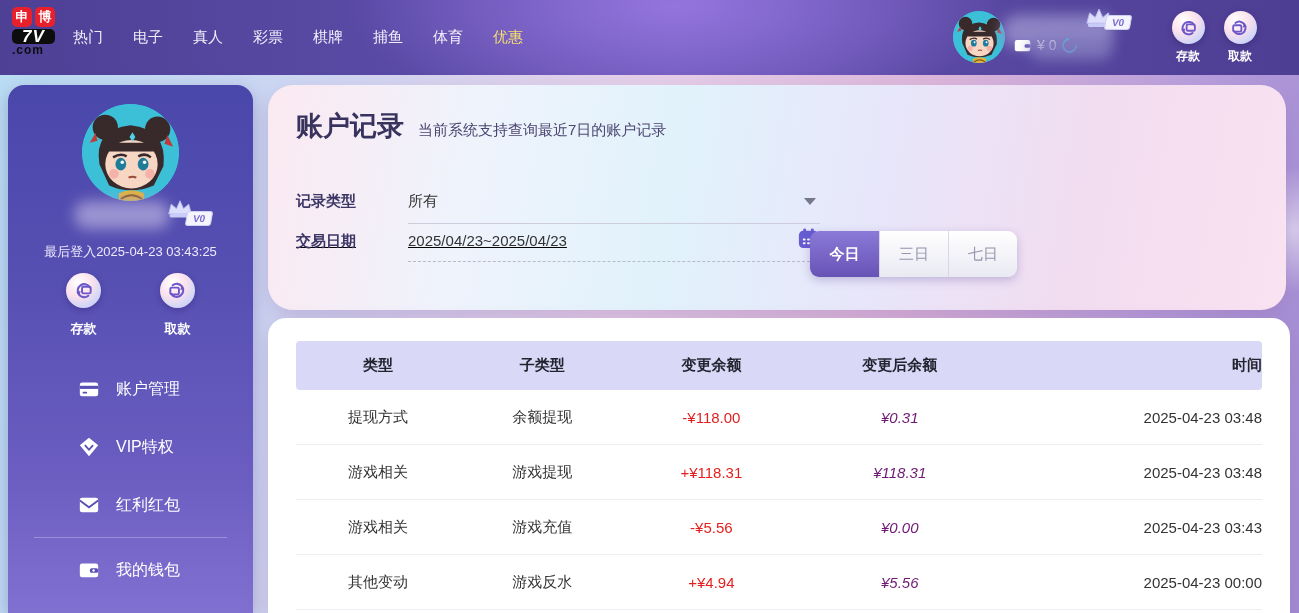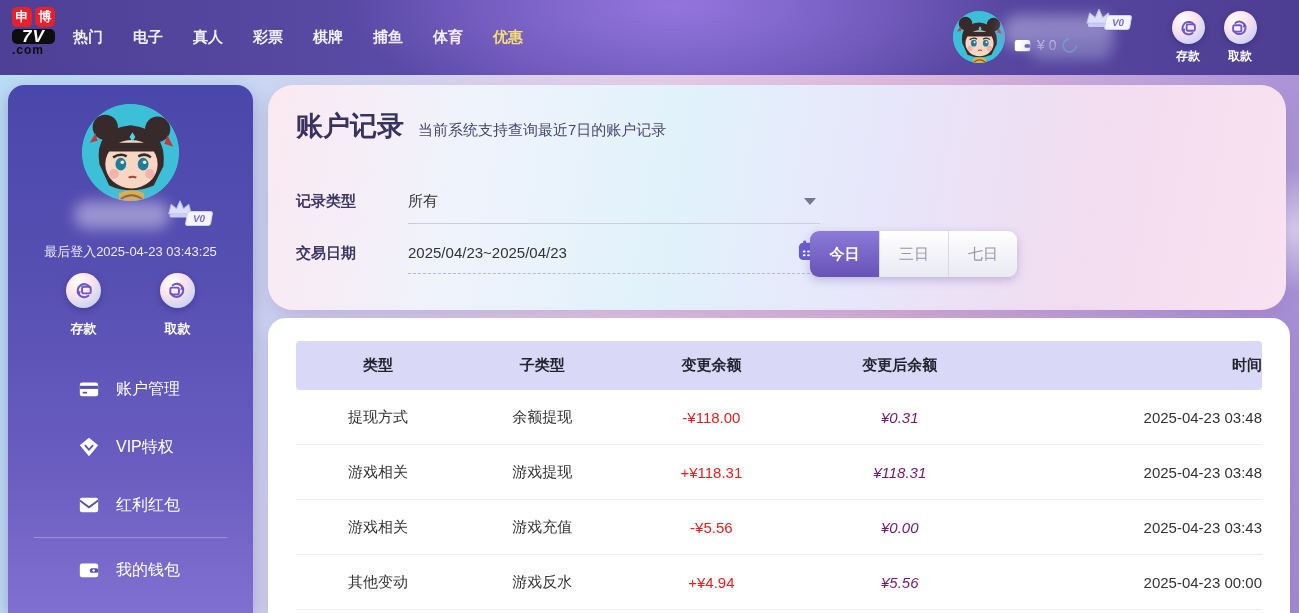--- a/index.html
+++ b/index.html
@@ -18,21 +18,21 @@
       linear-gradient(90deg,#4e4095 0%,#594aa5 30%,#6754b2 52%,#5a49a4 72%,#4d3e93 100%);
   }
   .logo { position:absolute; left:12px; top:7px; width:54px; cursor:pointer; }
   .logo-badges { display:flex; gap:3px; justify-content:flex-start; }
   .logo-badge { width:20px; height:20px; background:#e8202c; color:#fff; border-radius:5px;
     font-size:13px; font-weight:bold; display:flex; align-items:center; justify-content:center; }
   .logo-main { margin-top:2px; width:43px; height:15px; background:#0d0d0d; color:#fff; border-radius:5px;
     font-size:17px; font-weight:bold; font-style:italic; display:flex; align-items:center; justify-content:center; letter-spacing:1px;}
   .logo-suffix { color:#0d0d0d; font-size:12px; font-weight:bold; letter-spacing:1px; line-height:13px; }
   .nav { position:absolute; left:58px; top:0; height:75px; display:flex; align-items:center; }
-  .nav-item { width:60px; text-align:center; color:#f1eefb; font-size:15px; font-weight:bold; cursor:pointer; }
+  .nav-item { width:60px; text-align:center; color:#f1eefb; font-size:15px; font-weight:normal; cursor:pointer; }
   .nav-item.active { color:#f6df6f; }
 
   .avatar-ring { position:absolute; border-radius:50%; overflow:hidden; background:#3cc0d8; }
   .avatar-top { left:953px; top:11px; width:52px; height:52px; }
   .blur-blob { position:absolute; background:rgba(146,138,200,.92); filter:blur(7px); border-radius:20px; }
   .blob-a { left:1002px; top:15px; width:112px; height:33px; }
   .blob-b { left:1030px; top:38px; width:82px; height:22px; background:rgba(130,122,190,.8); }
   .crown-wrap { position:absolute; left:1084px; top:7px; }
   .vip-pill { position:absolute; left:1105px; top:15px; background:#f4f4fd; color:#7a6ad0; font-size:10px;
     font-weight:bold; padding:1px 6px; border-radius:3px; transform:skewX(-10deg); border:1px solid #cfd0f0;}
@@ -68,21 +68,21 @@
   .menu-divider { height:1px; background:rgba(255,255,255,.28); margin:3px 26px; }
 
   
   .header-panel { position:absolute; left:268px; top:85px; width:1018px; height:225px; border-radius:25px;
     background:linear-gradient(100deg,#fbe9f1 0%,#eff3fc 20%,#e1f2fb 40%,#e8e6fa 60%,#f2dcf0 80%,#f9e3f1 100%);
     box-shadow:0 8px 20px rgba(140,100,170,.28); }
   .title-row { position:absolute; left:28px; top:23px; display:flex; align-items:flex-end; gap:14px; }
   .page-title { font-size:27px; font-weight:bold; color:#38335e; }
   .page-subtitle { font-size:15px; color:#4b4570; padding-bottom:4px; }
   .filter-row { position:absolute; left:28px; width:524px; display:flex; align-items:flex-start; }
-  .fr-type { top:104px; } .fr-date { top:156px; }
+  .fr-type { top:104px; } .fr-date { top:144px;text-decoration:underline; }
   .filter-label { width:112px; font-size:15px; font-weight:bold; color:#3c3766; padding-top:3px; }
   .field { flex:1; position:relative; padding:3px 30px 12px 0; font-size:15px; color:#333; }
   .field.solid { border-bottom:1px solid #cdcdde; }
   .field.dashed { border-bottom:1px dashed #b9b9cc; }
   .chevron-down { position:absolute; right:4px; top:9px; width:0; height:0;
     border-left:6px solid transparent; border-right:6px solid transparent; border-top:7px solid #77778c; cursor:pointer; }
   .calendar-ico { position:absolute; right:0; top:-2px; cursor:pointer; }
   .range-tabs { position:absolute; left:542px; top:146px; display:flex; border-radius:9px; overflow:hidden;
     box-shadow:0 3px 10px rgba(90,70,150,.3); }
   .rtab { width:69px; height:46px; display:flex; align-items:center; justify-content:center; font-size:15px;

